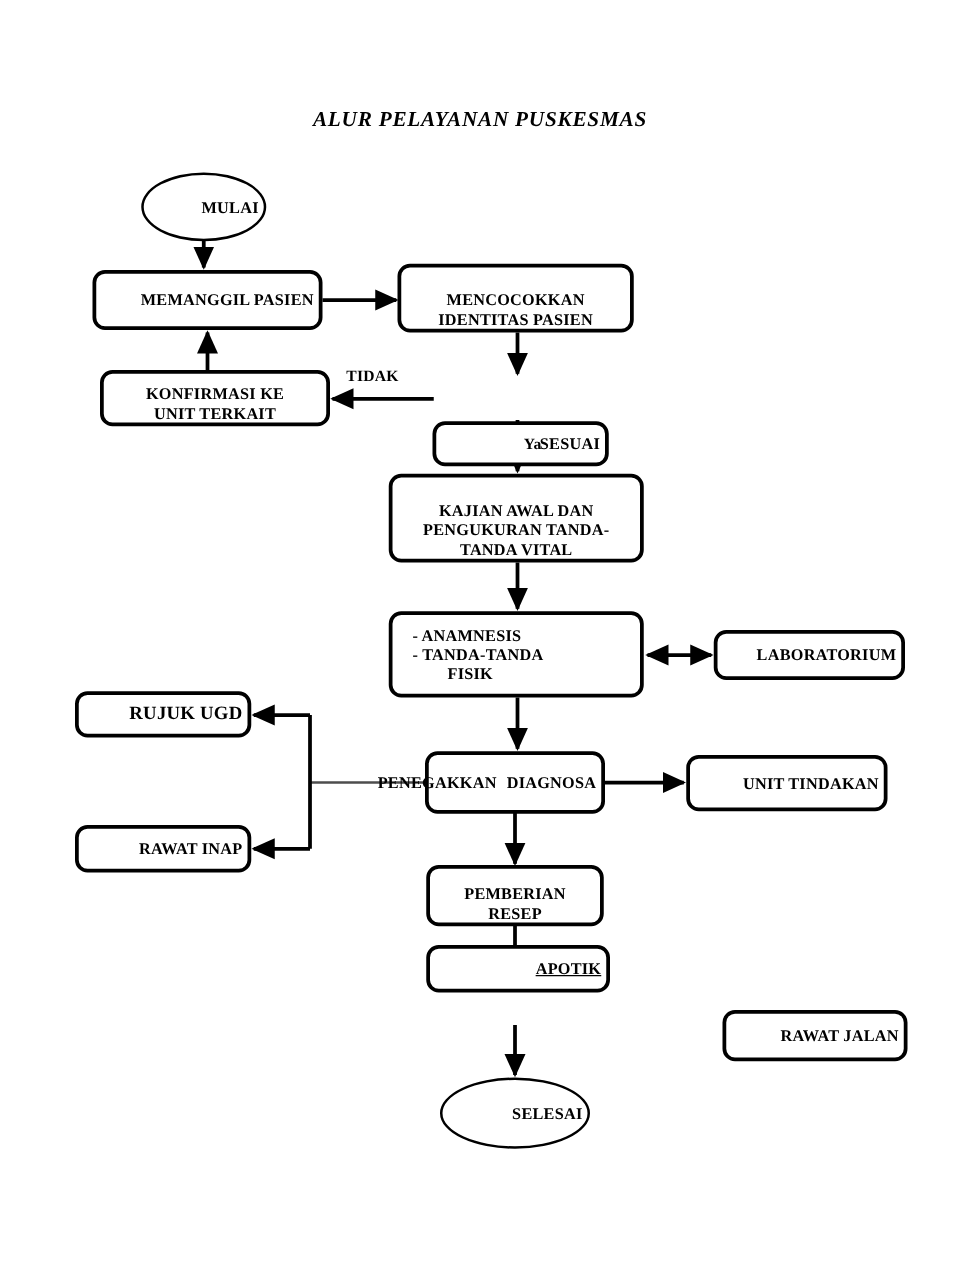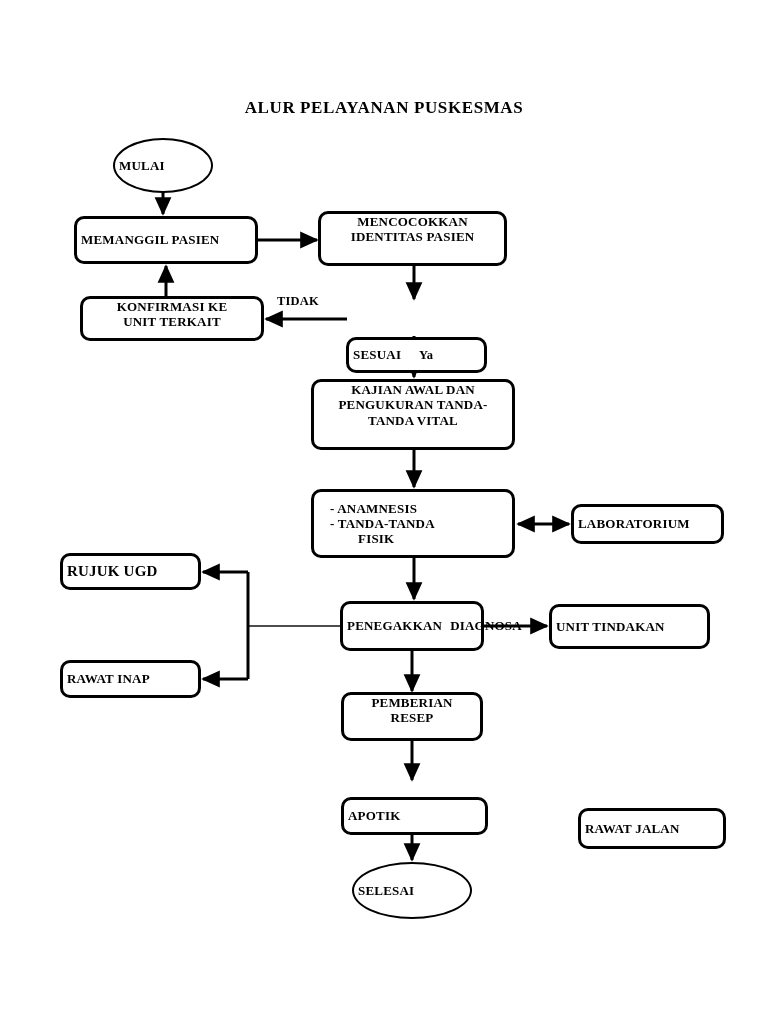--- a/index.html
+++ b/index.html
@@ -27,21 +27,21 @@
     left: 0;
     top: 0;
     width: 768px;
     height: 1024px;
   }
   .node {
     position: absolute;
     box-sizing: border-box;
     display: flex;
     align-items: center;
-    justify-content: flex-start;
+    justify-content: flex-end;
     text-align: center;
     background: #ffffff;
     border: 3px solid #000000;
     font-weight: bold;
     letter-spacing: 0.2px;
     line-height: 1.18;
     z-index: 3;
   }
   .node.rounded {
     border-radius: 10px;
@@ -57,27 +57,28 @@
   .node.listbox {
     justify-content: flex-start;
     text-align: left;
   }
   .node.listbox span {
     padding-left: 16px;
   }
   .title {
     position: absolute;
     left: 0;
-    top: 98px;
+    top: 86px;
     width: 768px;
     text-align: center;
     font-size: 17px;
     font-weight: bold;
     letter-spacing: 0.6px;
     z-index: 3;
+    font-style: italic;
   }
   .edge-label {
     position: absolute;
     font-size: 12.5px;
     font-weight: bold;
     letter-spacing: 0.2px;
     background: transparent;
     z-index: 4;
     white-space: nowrap;
   }
@@ -186,21 +187,21 @@
 
   <div class="node rounded" style="left:549px; top:604px; width:161px; height:45px; font-size:13px;">
     <span>UNIT TINDAKAN</span>
   </div>
 
   <div class="node rounded" style="left:341px; top:692px; width:142px; height:49px; font-size:13px; flex-direction:column;">
     <span>PEMBERIAN</span>
     <span>RESEP</span>
   </div>
 
-  <div class="node rounded" style="left:341px; top:797px; width:147px; height:38px; font-size:13px;">
+  <div class="node rounded" style="left:341px; top:756px; width:147px; height:38px; font-size:13px;text-decoration:underline;">
     <span>APOTIK</span>
   </div>
 
   <div class="node ellipse" style="left:352px; top:862px; width:120px; height:57px; font-size:13px;">
     <span>SELESAI</span>
   </div>
 
   <div class="node rounded" style="left:578px; top:808px; width:148px; height:41px; font-size:13px;">
     <span>RAWAT JALAN</span>
   </div>

